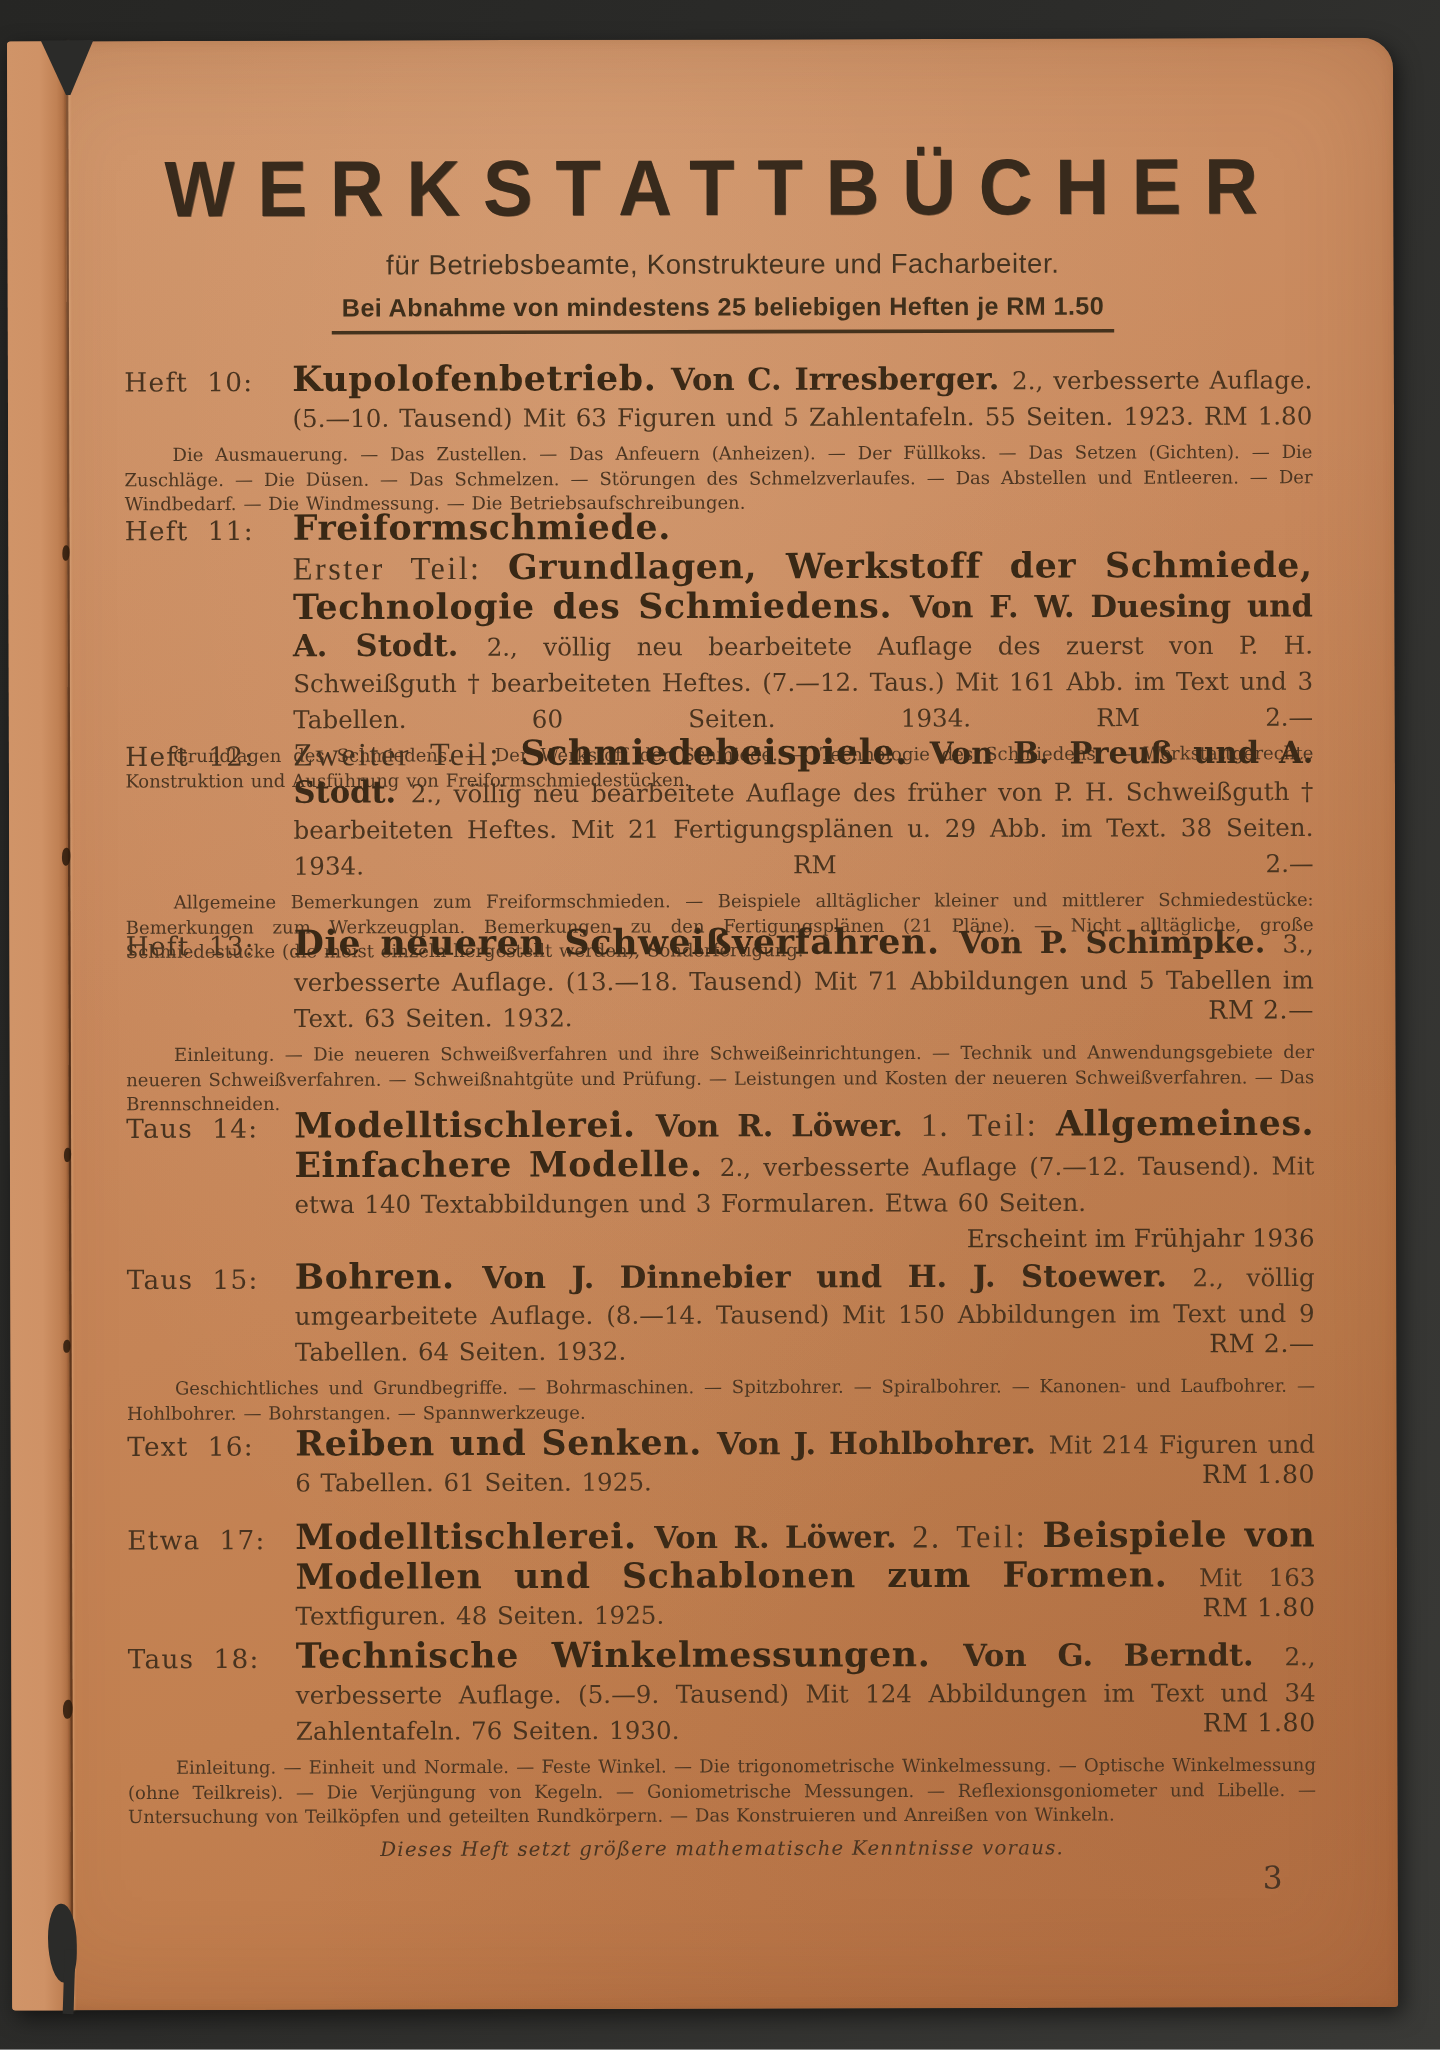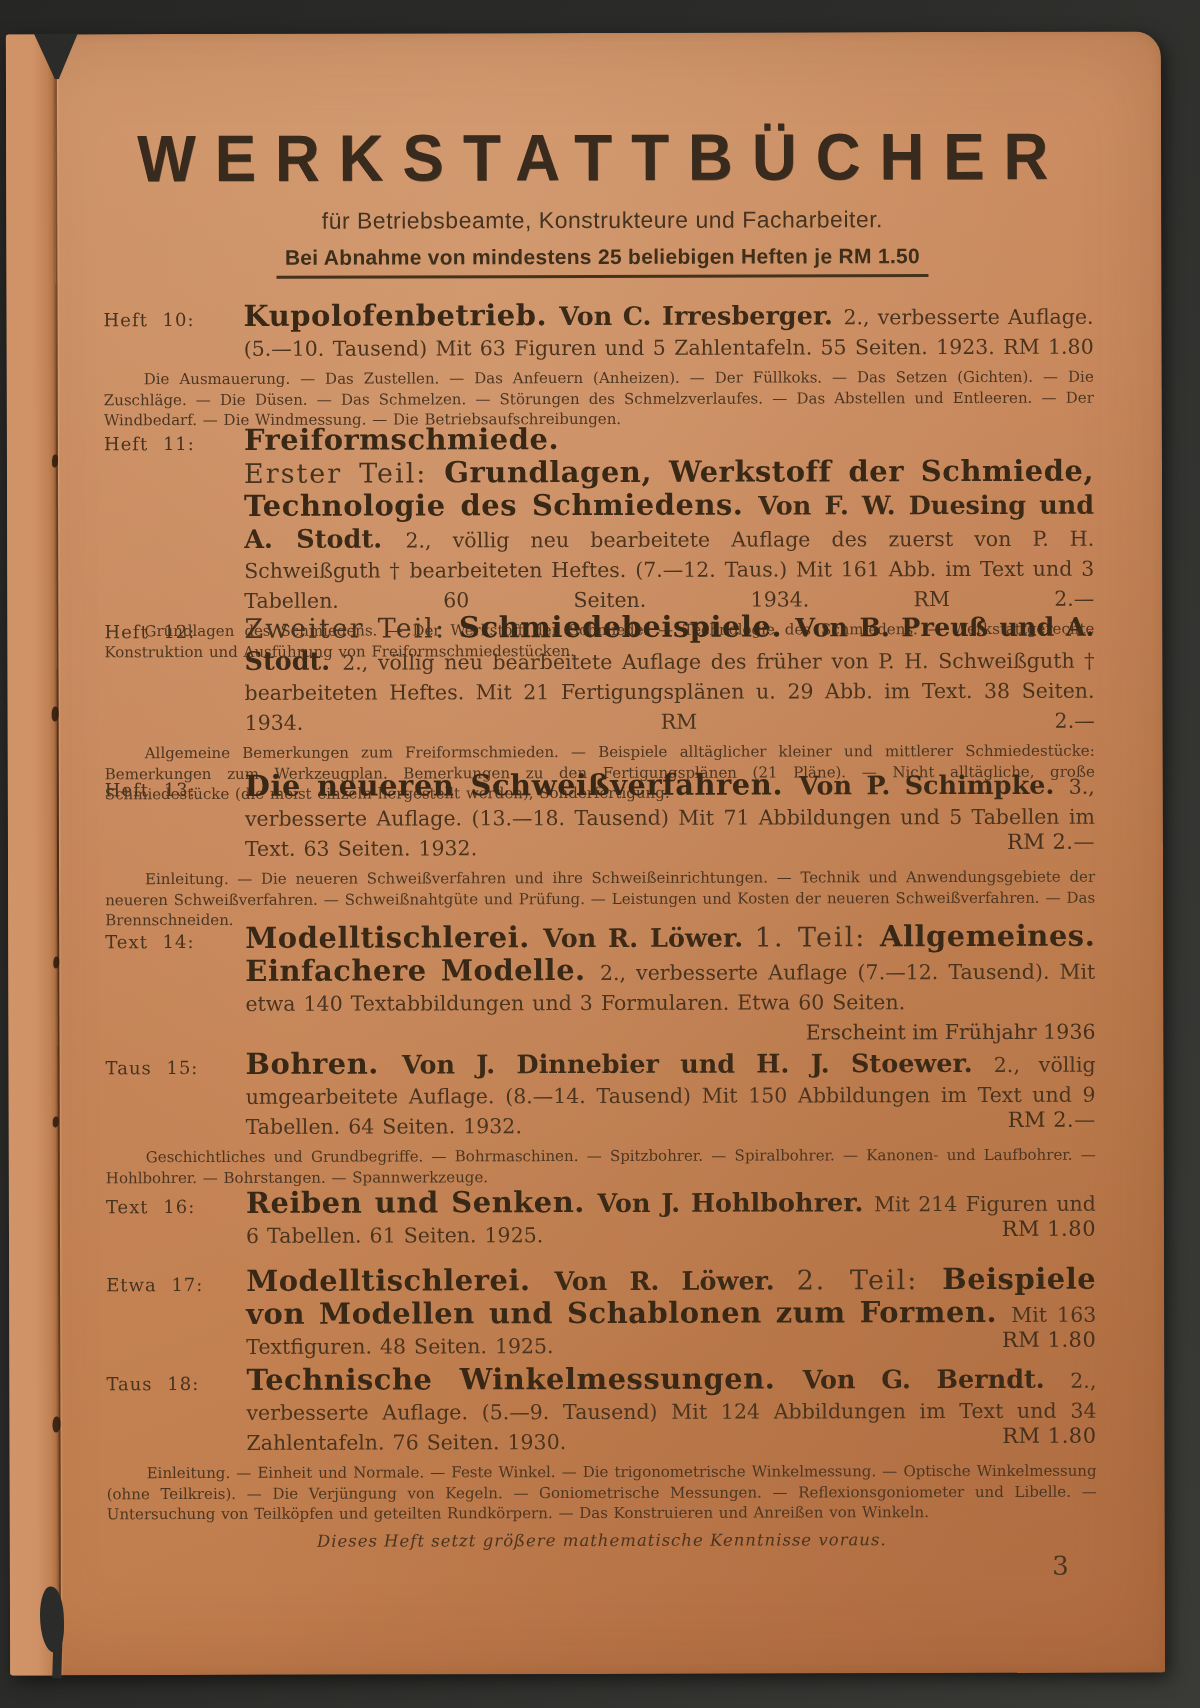--- a/index.html
+++ b/index.html
@@ -66,31 +66,31 @@
   .offer{margin:11px 0 0;}
   .offer span{
     display:inline-block;font-family:"Liberation Sans","DejaVu Sans",sans-serif;font-weight:bold;
     font-size:21px;color:#3e2e1a;letter-spacing:0.3px;
     padding:0 8px 6px;border-bottom:3px solid #44321d;
   }
   
   .entry{position:absolute;left:97px;right:68px;color:#48331f;}
   .row{display:flex;align-items:baseline;}
   .heft{
-    flex:none;width:140px;font-size:18px;letter-spacing:1px;word-spacing:8px;color:#48331f;
+    flex:none;width:140px;font-size:22px;letter-spacing:1px;word-spacing:8px;color:#48331f;
   }
   .body{flex:1;position:relative;}
   .main{
     margin:0;text-align:justify;font-size:20.5px;line-height:30px;
     color:#4a341f;word-spacing:1.5px;hyphens:auto;
   }
   .entry.justify-last .main{text-align-last:justify;}
   .seg-t{font-weight:bold;font-size:29px;letter-spacing:0.5px;color:#392815;}
   .seg-a{font-weight:bold;font-size:25.5px;color:#3c2a17;}
-  .seg-r{font-size:27px;letter-spacing:2px;color:#46321e;}
+  .seg-r{font-size:27px;letter-spacing:2px;color:#46321e;font-family:Liberation Serif, serif;}
   .price{position:absolute;right:0;bottom:8px;font-size:21px;color:#44301c;letter-spacing:0.5px;margin-top:18px;}
   .avail{text-align:right;font-size:20.5px;line-height:30px;color:#44301c;}
   .summary{
     margin:5px 0 0;font-size:15px;line-height:20.5px;text-indent:40px;
     text-align:justify;color:#4c3622;word-spacing:1px;hyphens:auto;
   }
   .mathnote{
     margin:7px 0 0;text-align:center;font-style:italic;font-size:16.5px;
     color:#4a3421;letter-spacing:1px;
   }
@@ -153,21 +153,21 @@
             <div class="heft">Heft 13:</div>
             <div class="body">
               <p class="main"><span class="seg-t">Die neueren Schweißverfahren. </span><span class="seg-a">Von P. Schimpke. </span><span class="seg-n">3., verbesserte Auflage. (13.—18. Tausend) Mit 71 Abbildungen und 5 Tabellen im Text. 63 Seiten. 1932.</span></p>
               <span class="price">RM 2.—</span>
             </div>
           </div>
           <p class="summary">Einleitung. — Die neueren Schweißverfahren und ihre Schweißeinrichtungen. — Technik und Anwendungsgebiete der neueren Schweißverfahren. — Schweißnahtgüte und Prüfung. — Leistungen und Kosten der neueren Schweißverfahren. — Das Brennschneiden.</p>
         </div>
         <div class="entry" style="top: 889px;">
           <div class="row">
-            <div class="heft">Text 14:</div>
+            <div class="heft">Taus 14:</div>
             <div class="body">
               <p class="main"><span class="seg-t">Modelltischlerei. </span><span class="seg-a">Von R. Löwer. </span><span class="seg-r">1. Teil: </span><span class="seg-t">Allgemeines. Einfachere Modelle. </span><span class="seg-n">2., verbesserte Auflage (7.—12. Tausend). Mit etwa 140 Textabbildungen und 3 Formularen. Etwa 60 Seiten.</span></p>
               <div class="avail">Erscheint im Frühjahr 1936</div>
             </div>
           </div>
         </div>
         <div class="entry" style="top: 1015px;">
           <div class="row">
             <div class="heft">Taus 15:</div>
             <div class="body">

